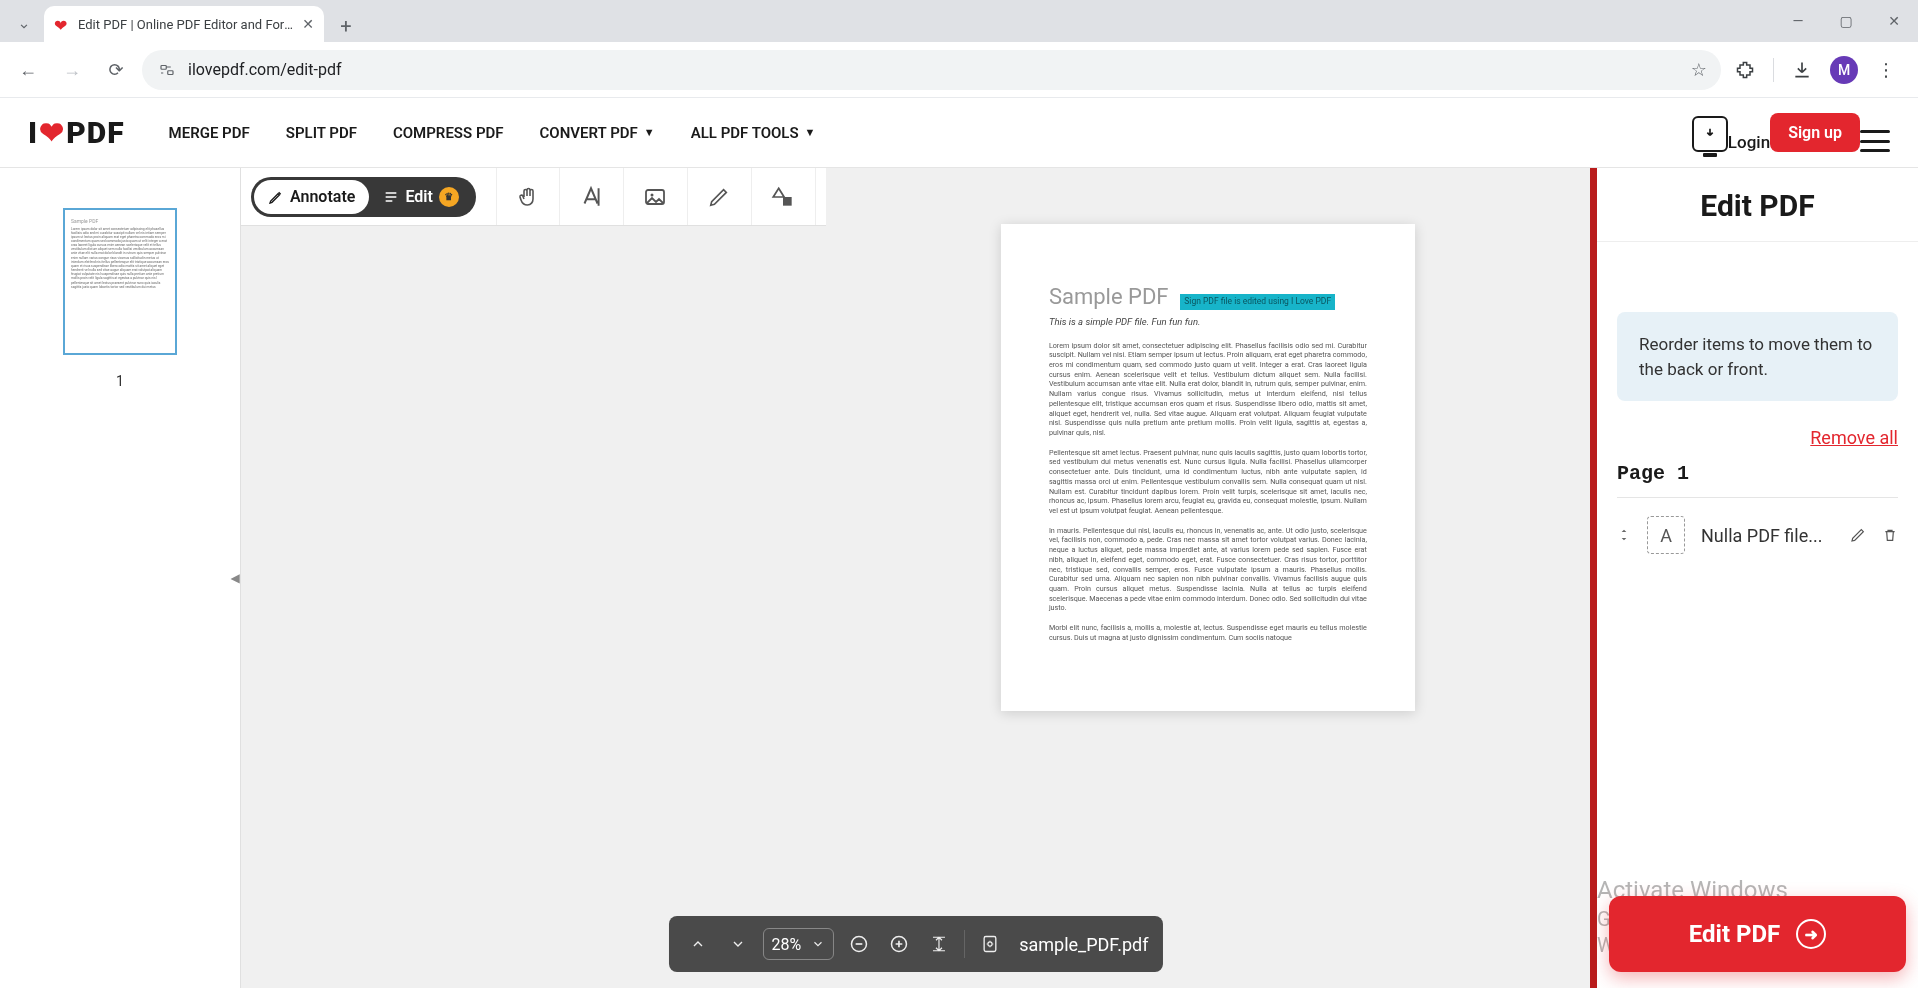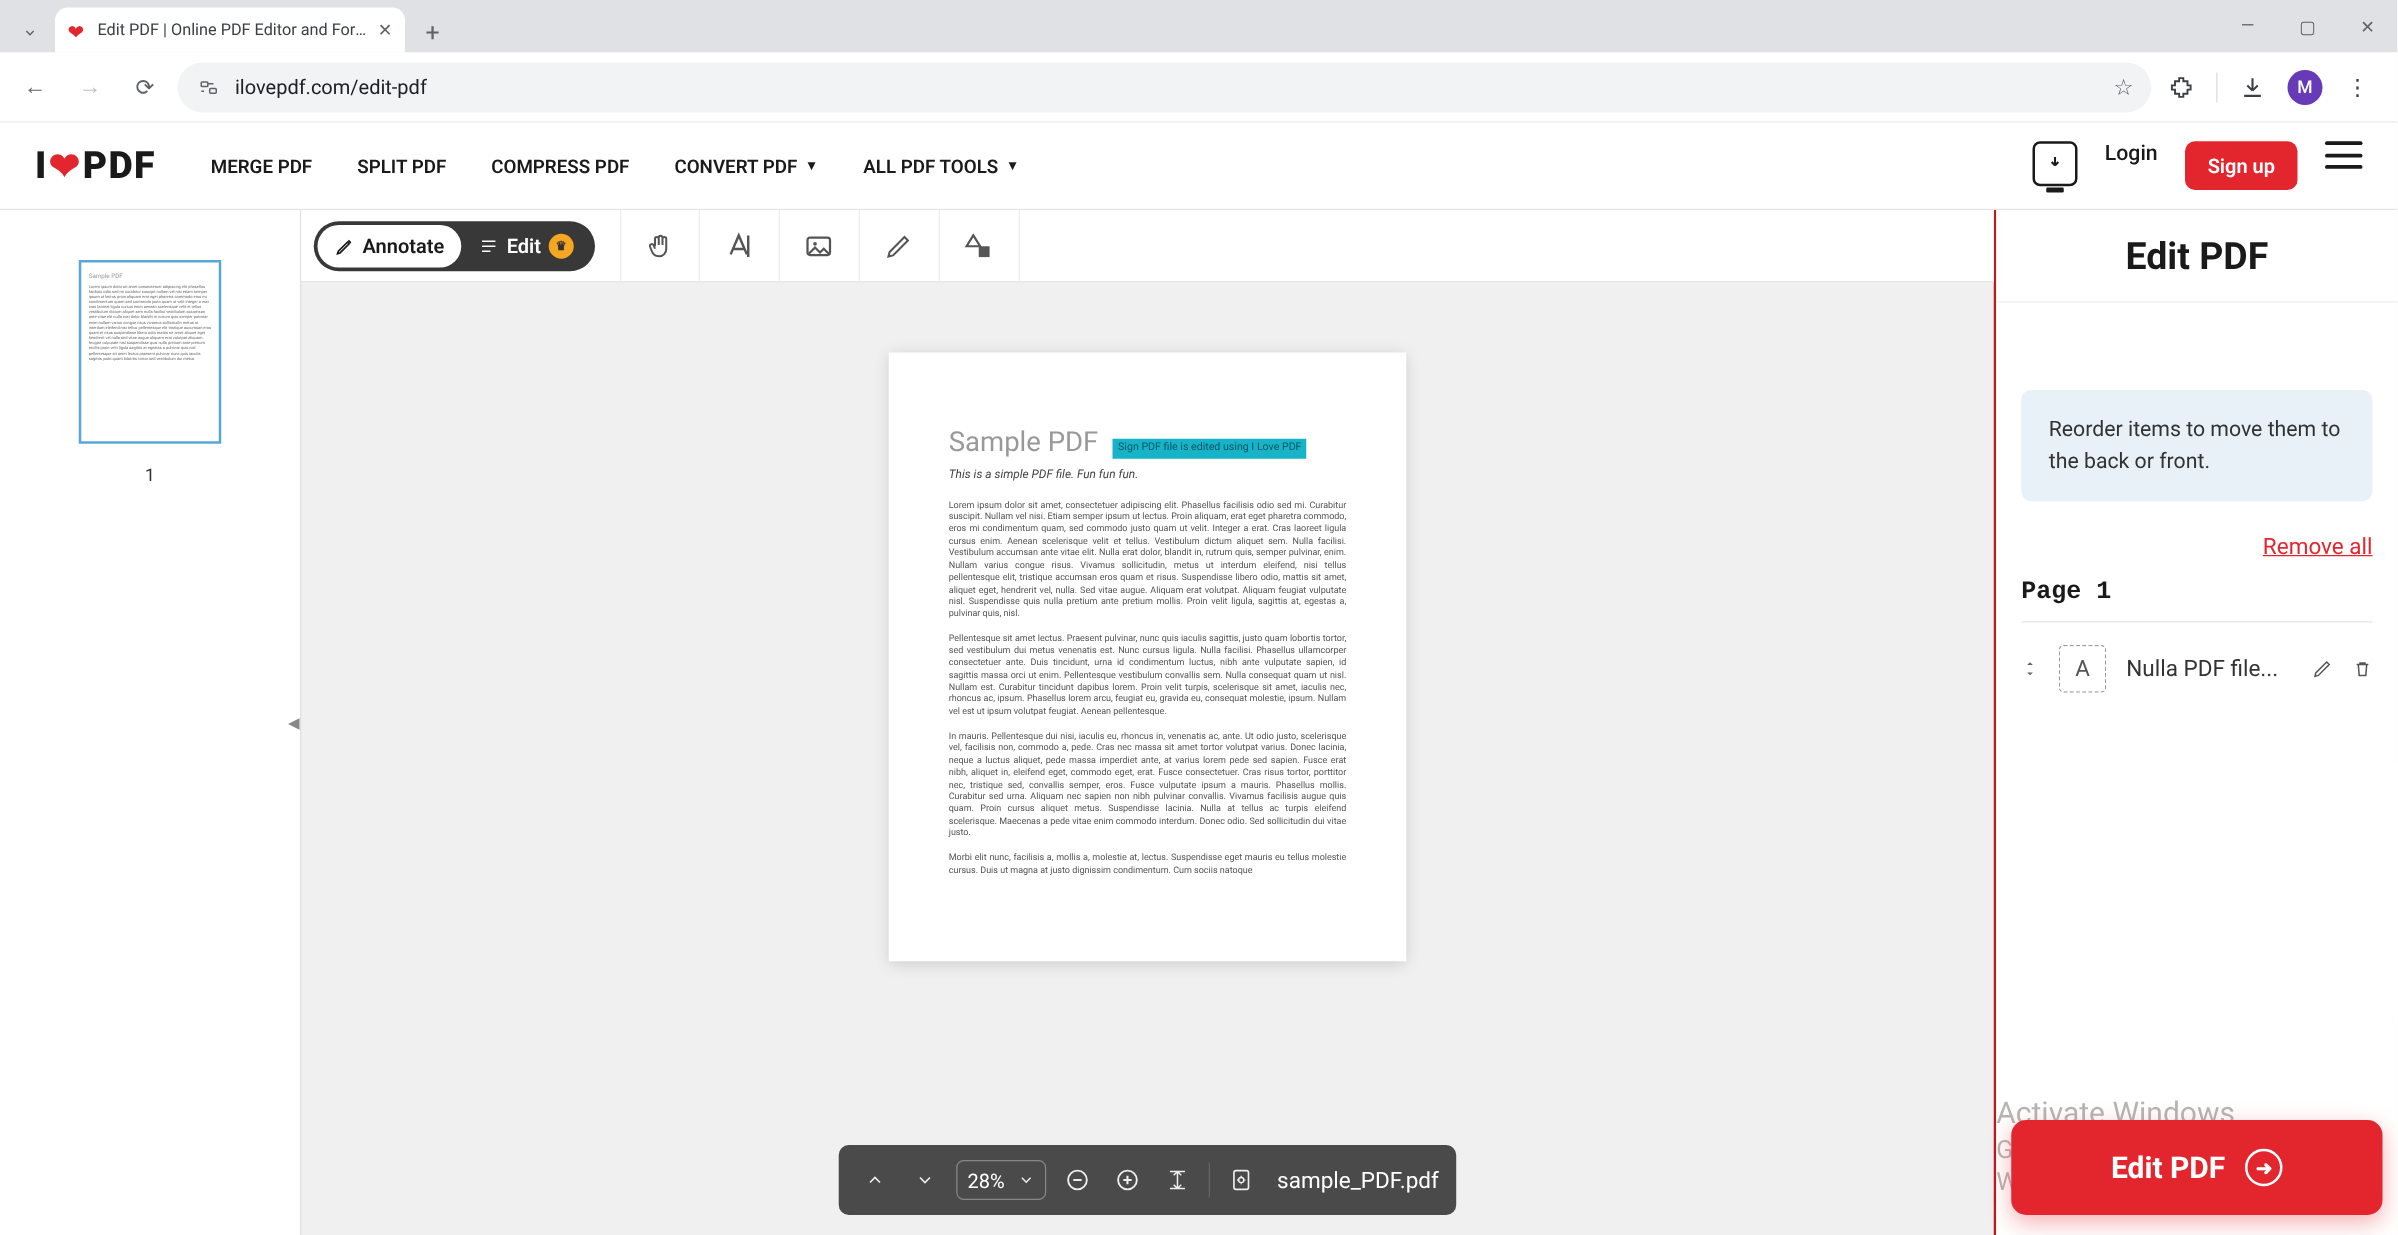--- a/index.html
+++ b/index.html
@@ -30,40 +30,40 @@
 .avatar { width: 28px; height: 28px; border-radius: 50%; background: #673ab7; color: #fff; display: flex; align-items: center; justify-content: center; font-size: 14px; font-weight: 500; }
 .vsep { width: 1px; height: 24px; background: #dadce0; }
 
 
 .site-header { height: 70px; border-bottom: 1px solid #e5e5e5; display: flex; align-items: center; padding: 0 28px; gap: 30px; }
 .logo { display: flex; align-items: center; font-weight: 900; font-size: 30px; letter-spacing: 1px; color: #1a1a1a; }
 .logo-heart { color: #e3262e; font-size: 30px; margin: 0 1px; }
 .main-nav { display: flex; gap: 36px; margin-left: 14px; }
 .nav-item { font-size: 15px; font-weight: 600; color: #1a1a1a; display: flex; align-items: center; gap: 6px; }
 .nav-caret { color: #1a1a1a; font-size: 11px; }
-.header-right { margin-left: auto; display: flex; align-items: flex-start; gap: 22px; }
+.header-right { margin-left: auto; display: flex; align-items: flex-end; }
 .desktop-icon { width: 36px; height: 36px; border: 2.5px solid #1a1a1a; border-radius: 6px; display: flex; align-items: center; justify-content: center; position: relative; }
 .desktop-icon::after { content:""; position:absolute; bottom:-7px; width:14px; height:4px; background:#1a1a1a; border-radius:1px; }
 .login-link { font-size: 17px; color: #1a1a1a; font-weight: 500; }
 .signup-btn { background: #e3262e; color: #fff; font-size: 16px; font-weight: 600; padding: 10px 18px; border-radius: 8px; border: none; }
 .hamburger { width: 30px; height: 22px; display: flex; flex-direction: column; justify-content: space-between; }
 .hamburger span { height: 3px; background: #1a1a1a; border-radius: 2px; }
 
 
 .app-body { display: flex; height: calc(988px - 42px - 56px - 70px); }
 
 
 .thumb-sidebar { width: 240px; background: #fff; padding: 40px 0 0 0; display: flex; flex-direction: column; align-items: center; position:relative; }
 .thumb { width: 114px; height: 147px; border: 2px solid #5aa7d6; background: #fff; padding: 8px 6px; font-size: 3.2px; line-height: 1.3; color: #666; overflow: hidden; }
 .thumb-title { font-size: 5px; color: #999; margin-bottom: 2px; }
 .thumb-num { margin-top: 18px; font-size: 14px; color: #333; }
 .sidebar-collapse { position:absolute; right:-1px; top:50%; transform:translateY(-50%); width:12px; height:40px; display:flex; align-items:center; justify-content:center; color:#888; font-size:12px; }
 
 
-.editor-area { flex: 1; display: flex; flex-direction: column; background: #f0f0f0; position: relative; border-left:1px solid #e0e0e0; border-right:2px solid #b91c1c; }
+.editor-area { flex: 1; display: flex; flex-direction: row; background: #f0f0f0; position: relative; border-left:1px solid #e0e0e0; border-right:7px solid #b91c1c; }
 .editor-toolbar { height: 58px; background: #fff; border-bottom: 1px solid #e0e0e0; display: flex; align-items: center; padding: 0 10px; gap: 0; }
 .mode-pill { display: flex; background: #383838; border-radius: 24px; height: 40px; align-items: center; padding: 3px; }
 .mode-btn { display: flex; align-items: center; gap: 6px; padding: 0 14px; height: 34px; border-radius: 20px; font-size: 16px; font-weight: 600; }
 .mode-btn.active { background: #fff; color: #1a1a1a; }
 .mode-btn.inactive { color: #fff; }
 .crown { width: 20px; height: 20px; background: #f5a623; border-radius: 50%; display: flex; align-items: center; justify-content: center; font-size: 10px; color:#333; }
 .tool-group { display: flex; align-items: center; height: 100%; }
 .tool-btn { width: 64px; height: 100%; display: flex; align-items: center; justify-content: center; font-size: 22px; color: #555; border-right: 1px solid #eee; }
 .tool-btn:first-of-type { border-left:1px solid #eee; margin-left:20px; }
 

